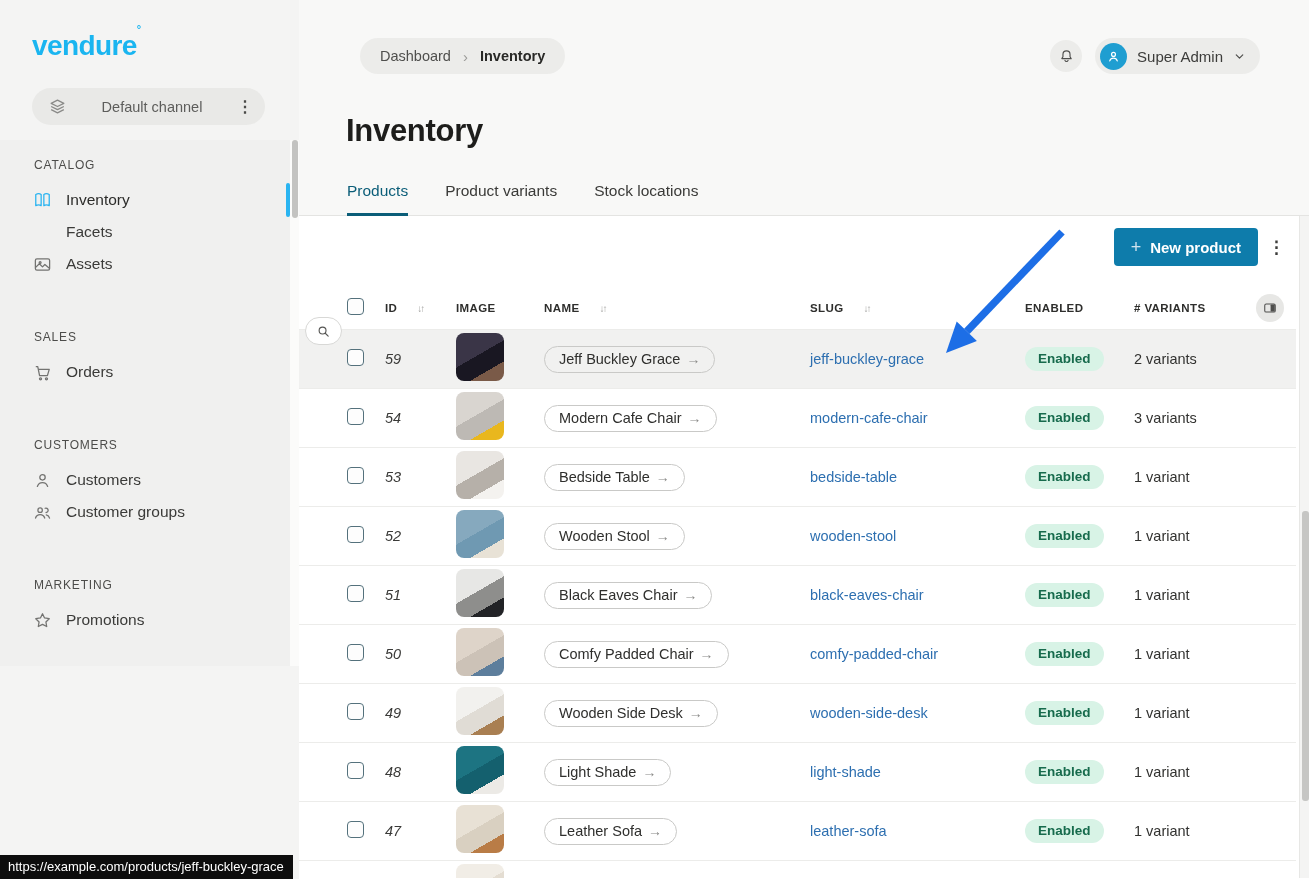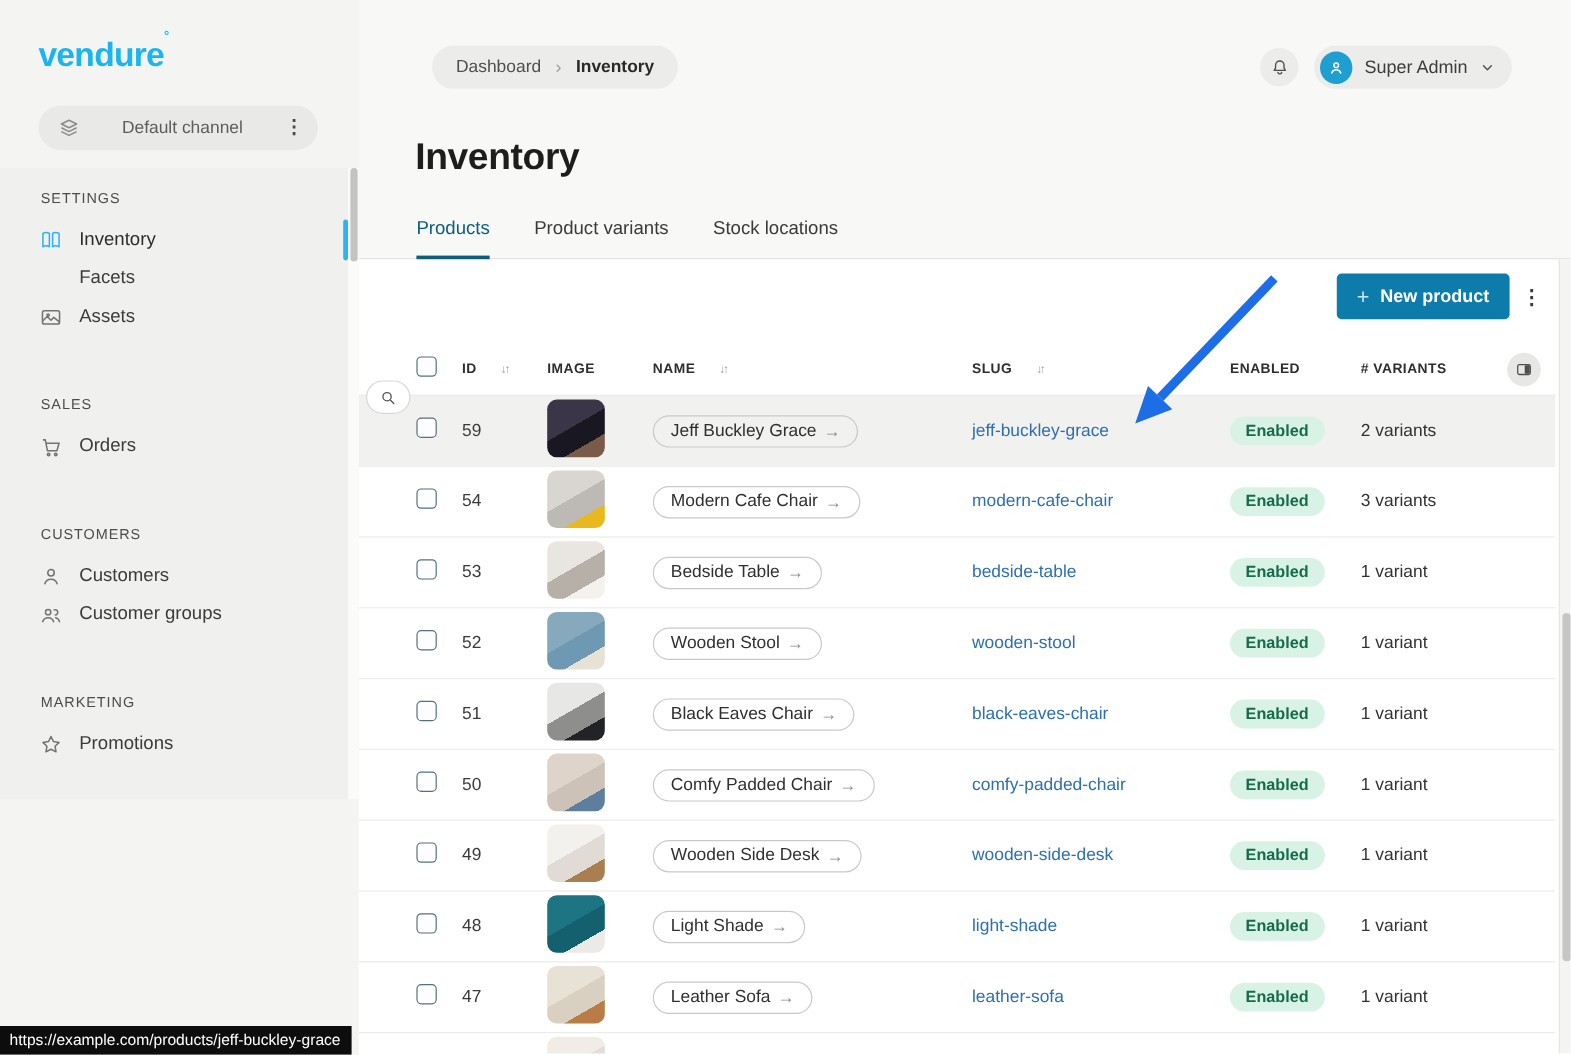--- a/index.html
+++ b/index.html
@@ -59,21 +59,21 @@
 
   .table { position:absolute; top:71px; left:0; right:13px; }
   .thead, .trow { display:grid; grid-template-columns:38px 71px 88px 266px 215px 109px 1fr; align-items:center; padding-left:48px; }
   .thead { height:42px; position:relative; }
   .th { font-size:11.5px; font-weight:700; color:#2e2e2c; letter-spacing:0.4px; display:flex; align-items:center; gap:20px; }
   .sort { font-size:10px; color:#a2a2a0; letter-spacing:-2px; cursor:pointer; }
   .cols-btn { position:absolute; right:12px; top:7px; width:28px; height:28px; border-radius:50%; background:#e7e7e5; display:flex; align-items:center; justify-content:center; cursor:pointer; }
   .trow { height:59px; border-top:1px solid #ececea; }
   .trow.hl { background:#f1f1f0; }
   .checkbox { width:17px; height:17px; border:1.5px solid #54717c; border-radius:4px; background:#fdfdfd; display:inline-block; cursor:pointer; }
-  .c-id { font-size:14.5px; color:#3a3a38; }
+  .c-id { font-size:14.5px; color:#3a3a38;font-style:italic; }
   .thumb { width:48px; height:48px; border-radius:8px; display:inline-block; }
   .name-pill { display:inline-flex; align-items:center; gap:6px; border:1px solid #c9c9c7; border-radius:16px; padding:4px 14px 5px; font-size:14.5px; color:#2f2f2d; background:transparent; cursor:pointer; white-space:nowrap; }
   .name-pill .arr { color:#8a8a88; font-size:14px; }
   .slug { color:#2d6fb0; font-size:14.5px; text-decoration:none; cursor:pointer; }
   .badge { background:#d8f3e6; color:#176b4d; font-size:13.5px; font-weight:600; border-radius:13px; padding:4px 13px 5px; display:inline-block; }
   .c-var { font-size:14.5px; color:#323230; }
   .trow.partial { border-top:1px solid #ececea; }
 
   .main-scroll { position:absolute; right:0; top:0; bottom:0; width:10px; background:#f4f4f3; border-left:1px solid #e7e7e5; z-index:4; }
   .main-scroll .thumb2 { position:absolute; left:1.5px; width:7px; top:295px; height:290px; border-radius:3px; background:#c6c6c4; }
@@ -96,21 +96,21 @@
               <path d="M4 12l8 4 8-4"></path>
               <path d="M4 16l8 4 8-4"></path>
             </svg>
         </span>
         <span class="label">Default channel</span>
         <span class="kebab">⋮</span>
       </div>
     </div>
 
     <nav class="nav">
-      <div class="nav-title">SETTINGS</div>
+      <div class="nav-title">CATALOG</div>
 
       <div class="nav-item active">
         <span class="ico">
           <svg class="ic" width="19" height="19" viewBox="0 0 24 24" fill="none" stroke="#2ab4f1" stroke-width="1.6" stroke-linejoin="round">
               <path d="M3.5 4.5c2.4-1.4 4.8-1.4 6.8 0v14c-2-1.4-4.4-1.4-6.8 0z"></path>
               <path d="M20.5 4.5c-2.4-1.4-4.8-1.4-6.8 0v14c2-1.4 4.4-1.4 6.8 0z"></path>
             </svg>
         </span>
         <span>Inventory</span>
         <span class="active-bar"></span>

